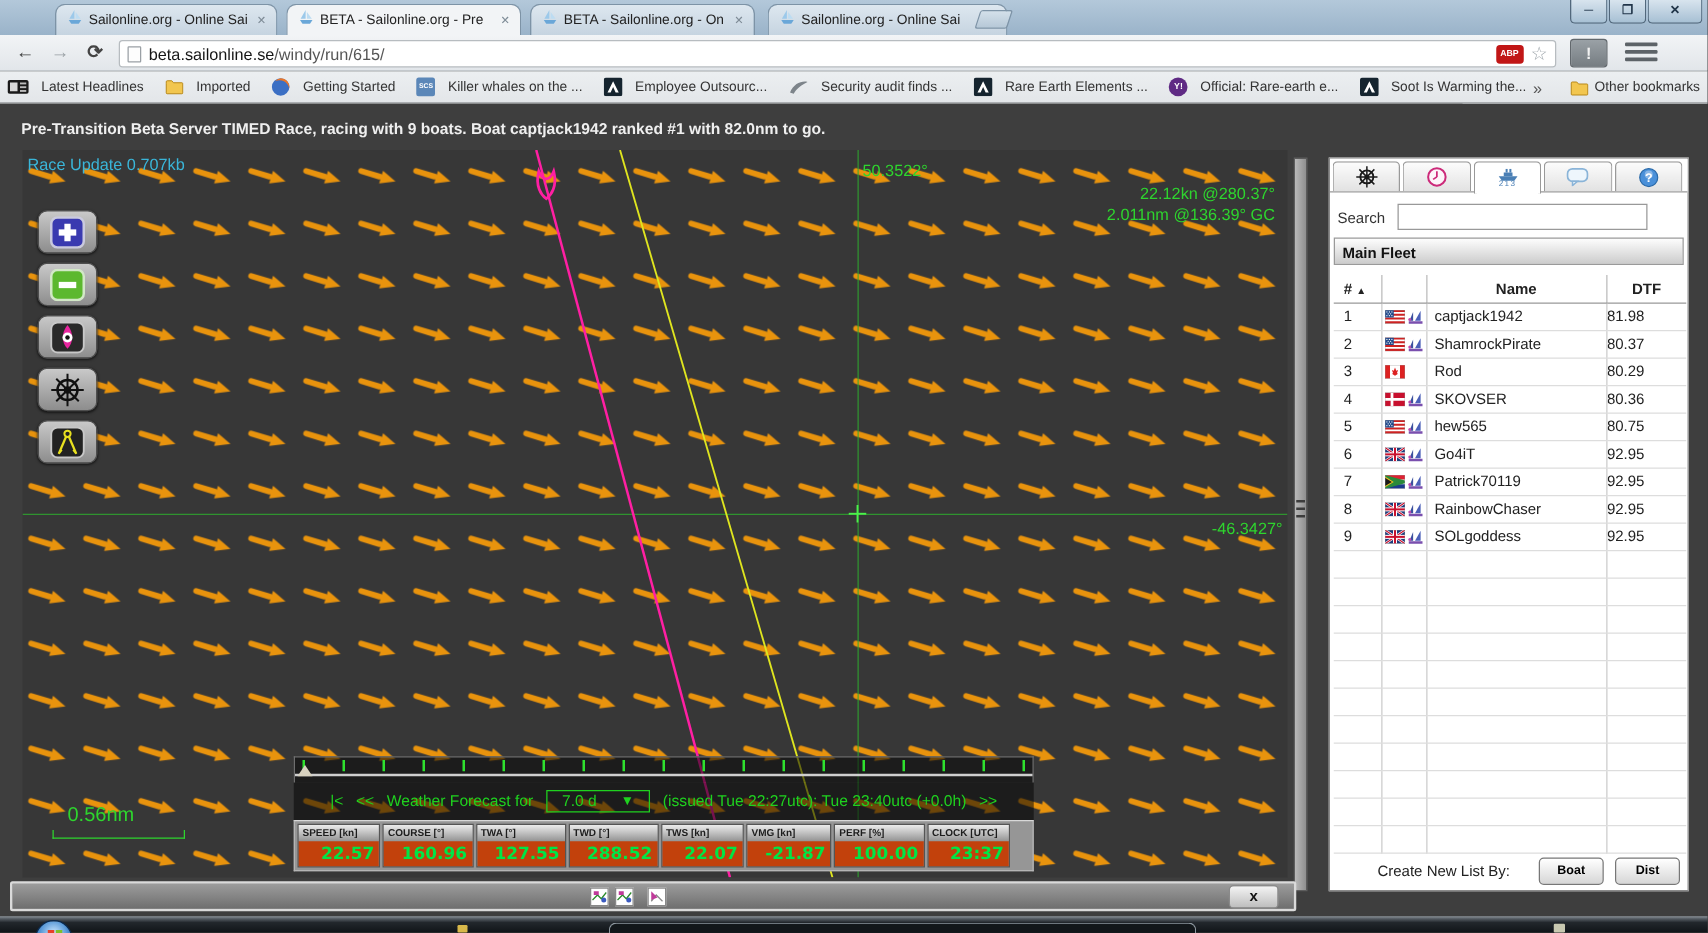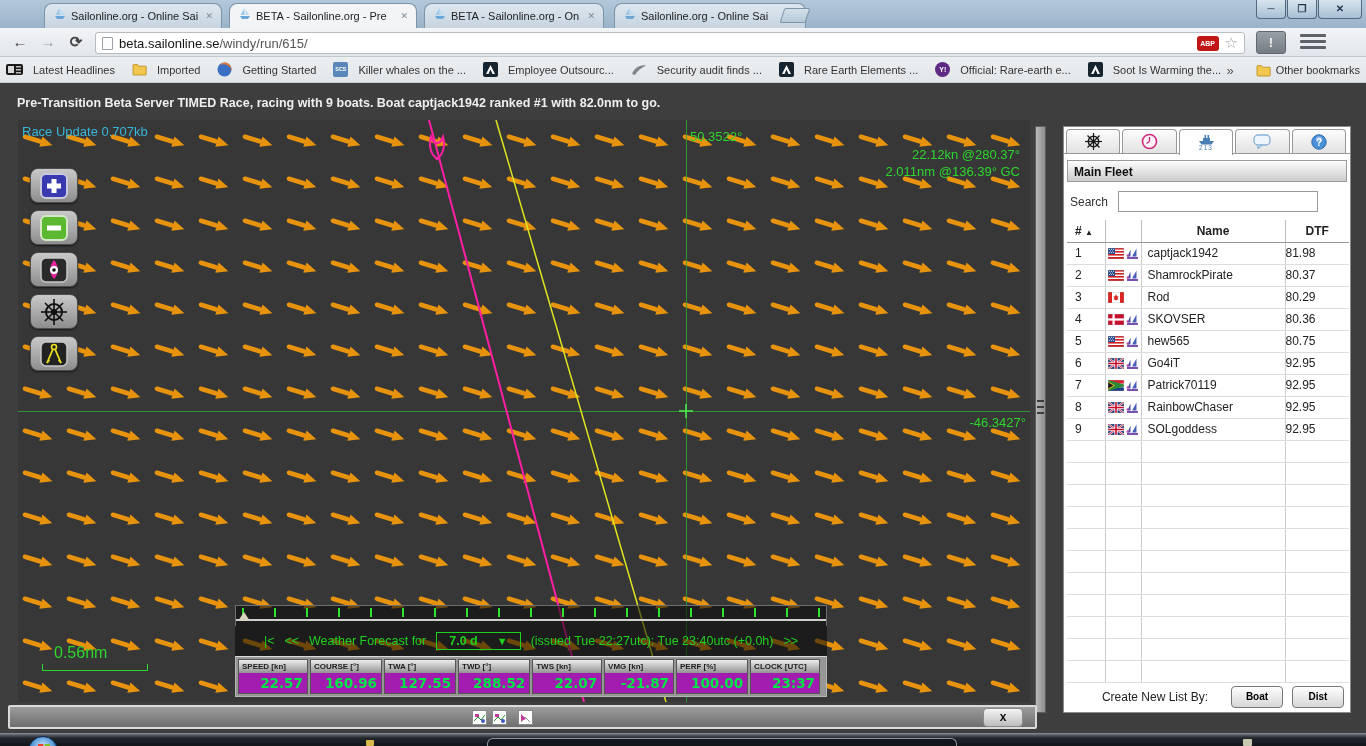--- a/index.html
+++ b/index.html
@@ -69,28 +69,28 @@
   #wpanel { position:absolute; left:217px; top:485px; width:592px; z-index:6; }
   #wslider { height:21px; background:rgba(8,8,8,.55); border:1px solid #6e6e6e; border-bottom:none; position:relative; }
   #ticks { position:absolute; left:6px; right:6px; top:2px; height:9px; display:flex; justify-content:space-between; }
   .tick { width:2px; height:9px; background:#2ee22e; }
   #rail { position:absolute; left:0; right:0; top:13px; height:2px; background:#cfcfcf; }
   #whandle { position:absolute; left:2px; top:6px; width:0; height:0;
     border-left:6px solid transparent; border-right:6px solid transparent; border-bottom:9px solid #d8d2c0; }
   #wtext { height:30px; background:rgba(8,8,8,.55); color:#1fd11f; font-size:12.5px;
     display:flex; align-items:center; justify-content:center; white-space:nowrap; }
   #wtext span { margin:0 5px; }
-  #durbox { border:1px solid #1fd11f; padding:1px 7px; font-weight:bold; display:inline-flex; align-items:center; }
+  #durbox { border:1px solid #1fd11f; padding:1px 7px; font-weight:normal; display:inline-flex; align-items:center; }
   #durbox .caret { margin-left:14px; font-size:11px; }
   #instruments { display:flex; background:#969696; border:1px solid #b5b5b5; border-top:1px solid #d8d8d8; padding:2px; }
   .inst { flex:1; margin-right:2px; border:1px solid #555; }
-  .inst:last-child { margin-right:4px; }
+  .inst:last-child { margin-right:16px; }
   .ilabel { height:13px; background:linear-gradient(#ececec,#939393); color:#1d1d1d;
     font-size:8px; font-weight:bold; padding:2px 0 0 3px; white-space:nowrap; }
-  .ivalue { height:20px; background:#a21caf; color:#00e546; font-family:"DejaVu Sans",sans-serif;
+  .ivalue { height:20px; background:#c2410c; color:#00e546; font-family:"DejaVu Sans",sans-serif;
     font-weight:bold; font-size:13.5px; text-align:right; padding:2px 4px 0 14px; }
 
   #scalebar { position:absolute; left:24px; top:524px; z-index:6; color:#2ed52e; font-size:16px; }
   #scaleline { width:106px; height:7px; border-left:1px solid #2ed52e; border-right:1px solid #2ed52e;
     border-bottom:1px solid #2ed52e; margin-top:2px; }
 
   
   #splitter { position:absolute; left:1035px; top:43px; width:11px; height:587px;
     background:linear-gradient(90deg,#b9b9b9,#8e8e8e); border:1px solid #5e5e5e; }
   #grip { position:absolute; left:1px; top:269px; width:7px; height:30px; }
@@ -520,25 +520,25 @@
         <div class="stab">
           <span style="display:flex;">
             <svg width="16" height="16" viewBox="0 0 16 16">
               <circle cx="8" cy="8" r="7.2" fill="#4a90d9" stroke="#2a6aa9"></circle>
               <circle cx="8" cy="5.5" r="3.2" fill="rgba(255,255,255,.35)"></circle>
               <text x="8" y="11.5" text-anchor="middle" font-size="10" font-weight="bold" fill="#fff" font-family="Liberation Sans">?</text>
             </svg>
           </span>
         </div>
       </div>
-    <div id="fleethdr">Main Fleet</div>
     <div id="searchrow">
       <label>Search</label>
       <input id="searchinput" value="" style="">
     </div>
+    <div id="fleethdr">Main Fleet</div>
     <table id="ftable">
       <thead>
         <tr>
           <th class="c-rank"><span>#</span> <span style="font-size:8px;">▲</span></th>
           <th class="c-ico"></th>
           <th class="c-name">Name</th>
           <th class="c-dtf">DTF</th>
         </tr>
       </thead>
       <tbody id="fleetbody">

